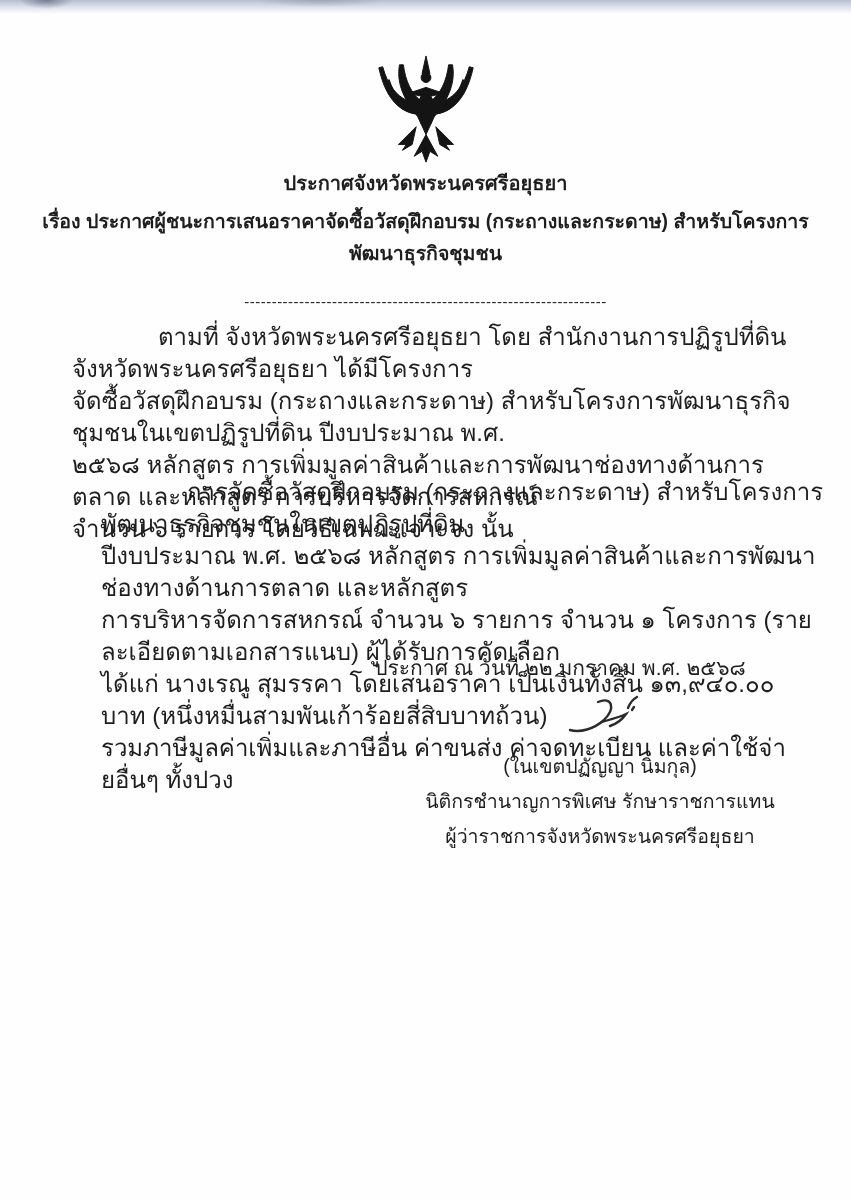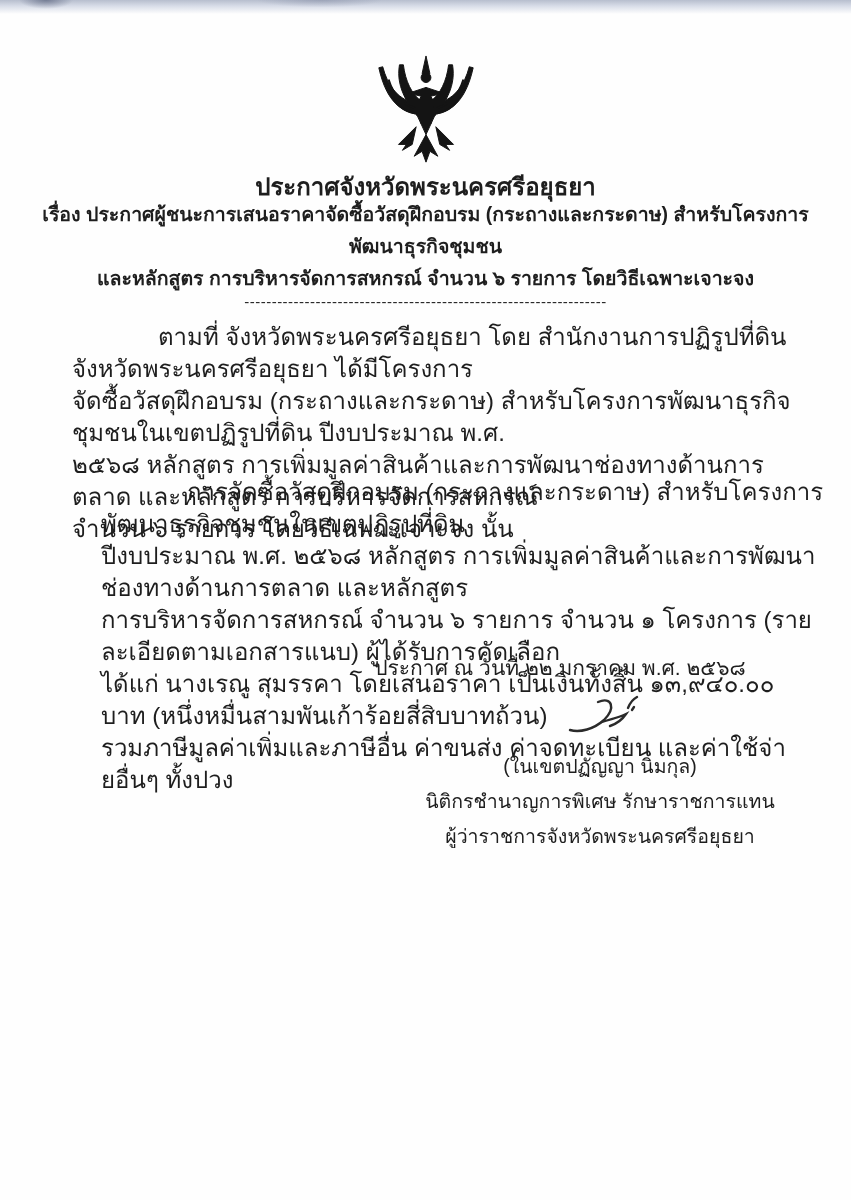--- a/index.html
+++ b/index.html
@@ -25,24 +25,24 @@
   .scan-smudge2 {
     position: absolute; top: 0; left: 250px; width: 140px; height: 10px;
     background: radial-gradient(ellipse 60% 100% at 50% 0%, rgba(90,100,130,0.30), rgba(90,100,130,0) 75%);
   }
   .emblem {
     position: absolute; top: 54px; left: 50%; transform: translateX(-50%);
     width: 138px; height: 116px;
   }
   .doc-title {
     position: absolute; top: 167px; left: 0; width: 100%;
-    text-align: center; font-weight: bold; font-size: 24px;
+    text-align: center; font-weight: bold; font-size: 20px;
   }
   .subject {
-    position: absolute; top: 198px; left: 40px; right: 40px;
+    position: absolute; top: 205px; left: 40px; right: 40px;
     text-align: center; font-weight: bold;
     font-size: 19.5px; line-height: 32px;
   }
   .divider {
     position: absolute; top: 293px; left: 0; width: 100%;
     text-align: center; font-size: 15px; letter-spacing: 0.5px; color: #2a2a2a;
   }
   .para {
     position: absolute; left: 72px; width: 724px;
     font-size: 24px; line-height: 32px;
@@ -94,21 +94,20 @@
 
       <path d="M60,74 L42,92 L50,92 L46,98 L56,92 Z"></path>
       <path d="M80,74 L98,92 L90,92 L94,98 L84,92 Z"></path>
     </g>
   </svg>
 
   <div class="doc-title">ประกาศจังหวัดพระนครศรีอยุธยา</div>
 
   <div class="subject">
     <div>เรื่อง ประกาศผู้ชนะการเสนอราคาจัดซื้อวัสดุฝึกอบรม (กระถางและกระดาษ) สำหรับโครงการพัฒนาธุรกิจชุมชน</div>
-    <div>และหลักสูตร การบริหารจัดการสหกรณ์ จำนวน ๖ รายการ โดยวิธีเฉพาะเจาะจง</div>
   </div>
 
   <div class="divider">------------------------------------------------------------------</div>
 
   <div class="para para1">
     <div class="indent">ตามที่ จังหวัดพระนครศรีอยุธยา โดย สำนักงานการปฏิรูปที่ดินจังหวัดพระนครศรีอยุธยา ได้มีโครงการ</div>
     <div>จัดซื้อวัสดุฝึกอบรม (กระถางและกระดาษ) สำหรับโครงการพัฒนาธุรกิจชุมชนในเขตปฏิรูปที่ดิน ปีงบประมาณ พ.ศ.</div>
     <div>๒๕๖๘ หลักสูตร การเพิ่มมูลค่าสินค้าและการพัฒนาช่องทางด้านการตลาด และหลักสูตร การบริหารจัดการสหกรณ์</div>
     <div>จำนวน ๖ รายการ โดยวิธีเฉพาะเจาะจง  นั้น</div>
   </div>

